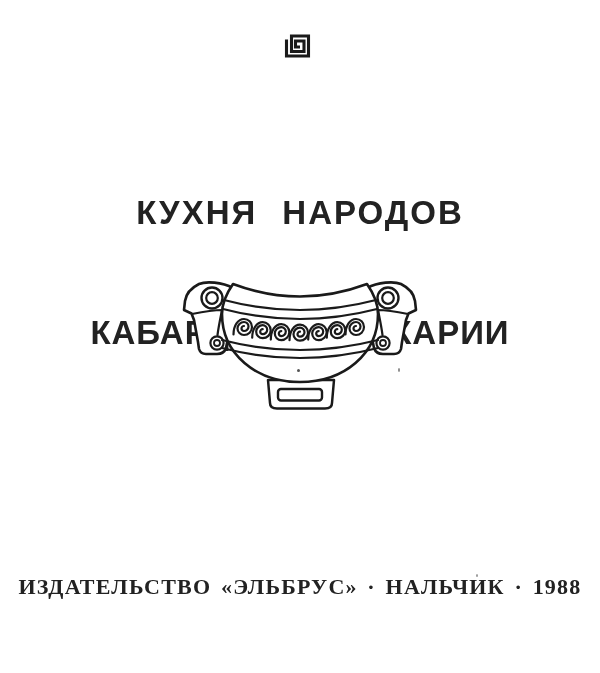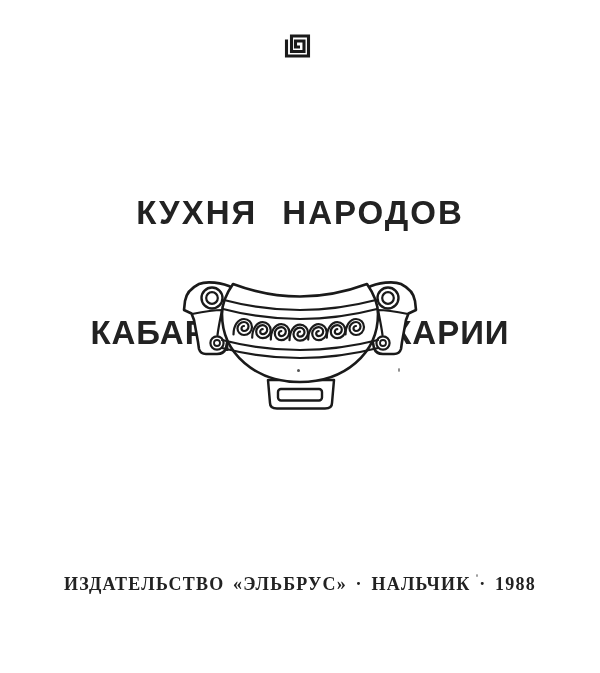--- a/index.html
+++ b/index.html
@@ -27,21 +27,21 @@
   .title .line1{word-spacing:14px;}
   .title .line2{letter-spacing:1px;}
   .vessel{
     position:absolute;left:170px;top:264px;width:260px;height:160px;
   }
   .imprint{
     position:absolute;left:0;top:574px;width:600px;
     text-align:center;
     font-family:"Liberation Serif",serif;
     font-weight:700;
-    font-size:18px;
+    font-size:22px;
     letter-spacing:1.2px;
     word-spacing:3px;
     color:#222;
     white-space:pre;
   }
   .speck{position:absolute;background:#555;border-radius:50%;}
   .speck.s1{left:297px;top:369px;width:3px;height:3px;}
   .speck.s2{left:398px;top:368px;width:2px;height:4px;background:#888;}
   .speck.s3{left:476px;top:574px;width:2px;height:3px;background:#999;}
 </style>

